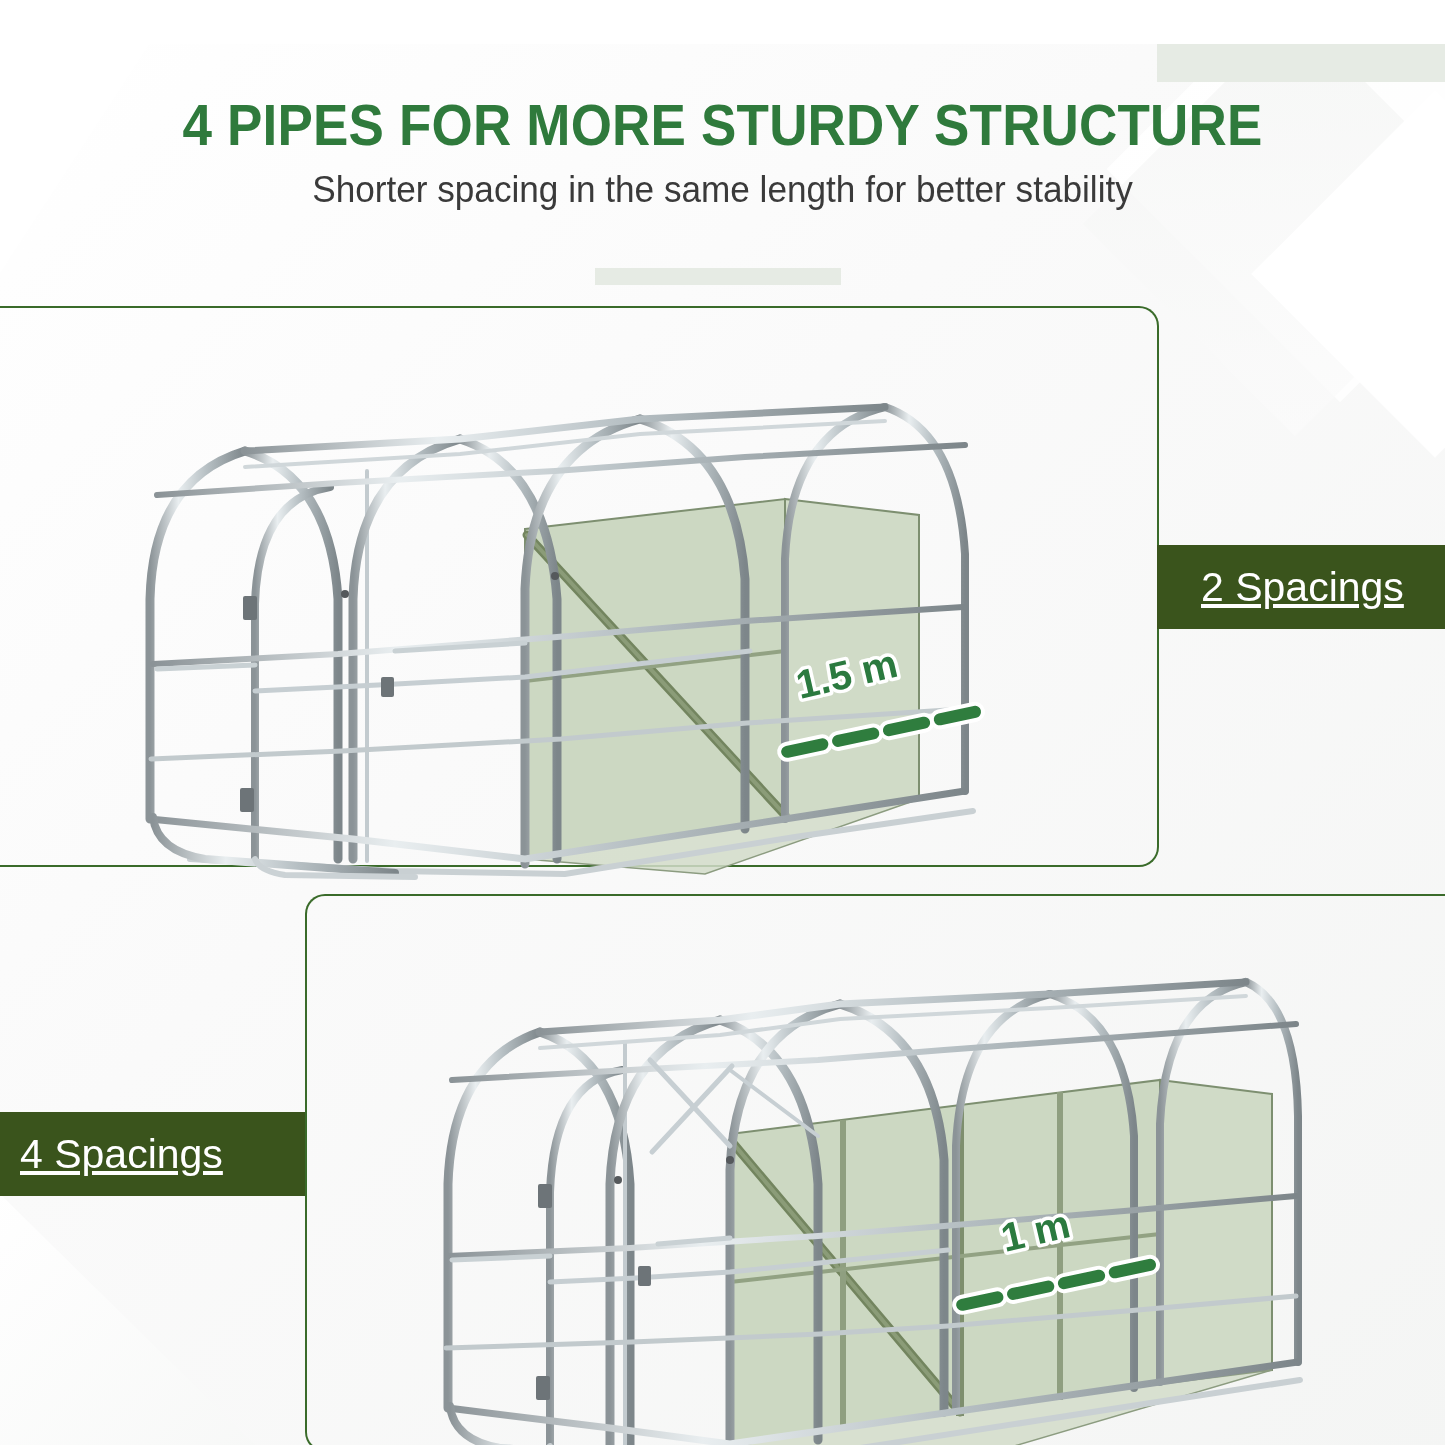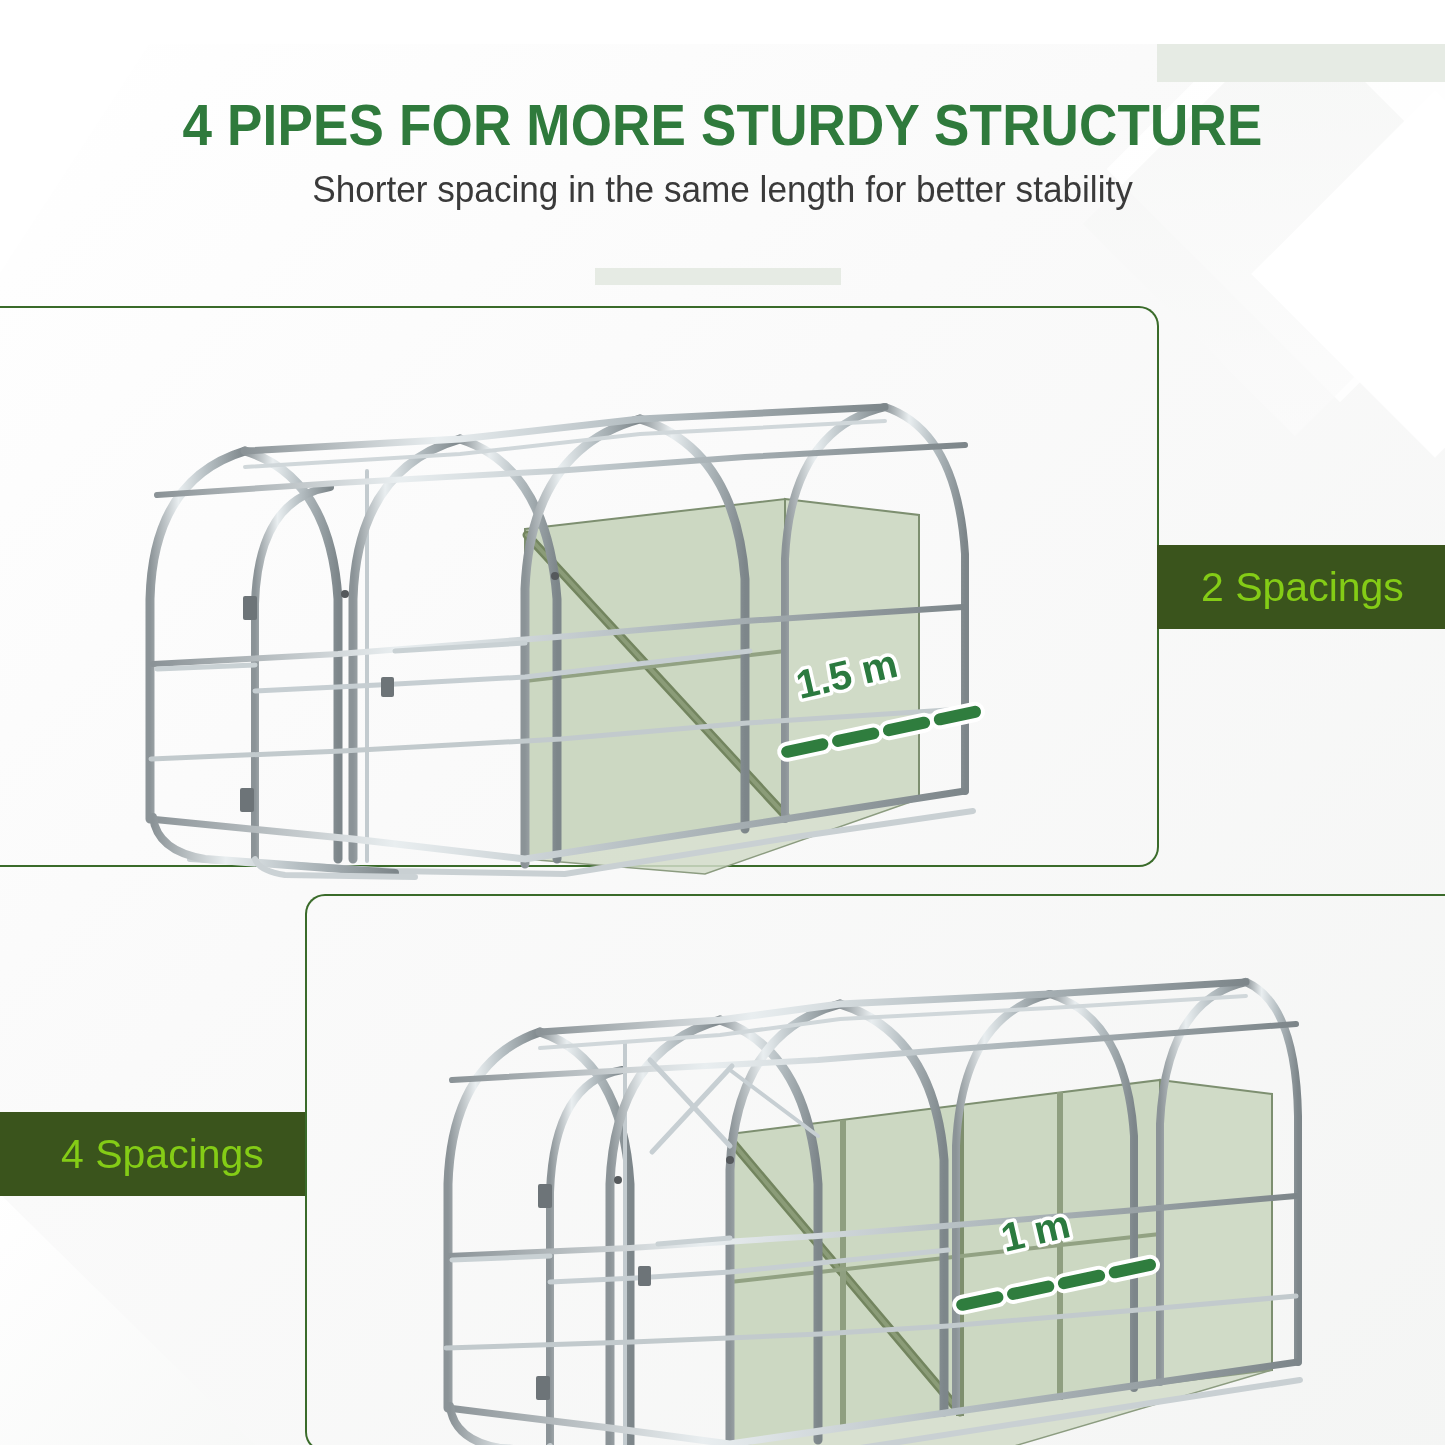--- a/index.html
+++ b/index.html
@@ -53,26 +53,26 @@
   
   .card{position:absolute;border:2px solid #3a6b2a;background:transparent;box-sizing:border-box;}
   .card-top{left:-60px;top:262px;width:1219px;height:561px;
     border-top-right-radius:20px;border-bottom-right-radius:20px;
     border-left:none;}
   .card-bottom{left:305px;top:850px;width:1200px;height:558px;
     border-top-left-radius:20px;border-bottom-left-radius:20px;
     border-right:none;}
 
   
-  .badge{position:absolute;background:#3a541c;color:#84cc16;
-    display:flex;align-items:center;box-sizing:border-box;}
+  .badge{position:absolute;background:#3a541c;color:#ffffff;
+    display:flex;align-items:center;box-sizing:border-box;text-decoration:underline;}
   .badge-top{left:1157px;top:501px;width:288px;height:84px;
     padding-left:44px;font-size:41px;}
   .badge-bottom{left:0px;top:1068px;width:305px;height:84px;
-    padding-left:61px;font-size:41px;}
+    padding-left:20px;font-size:41px;}
 
   
   .illu{position:absolute;}
   .illu-top{left:95px;top:255px;width:890px;height:578px;}
   .illu-bottom{left:400px;top:840px;width:900px;height:580px;}
 
   svg{display:block;overflow:visible;}
 
   
   .dimlabel{

